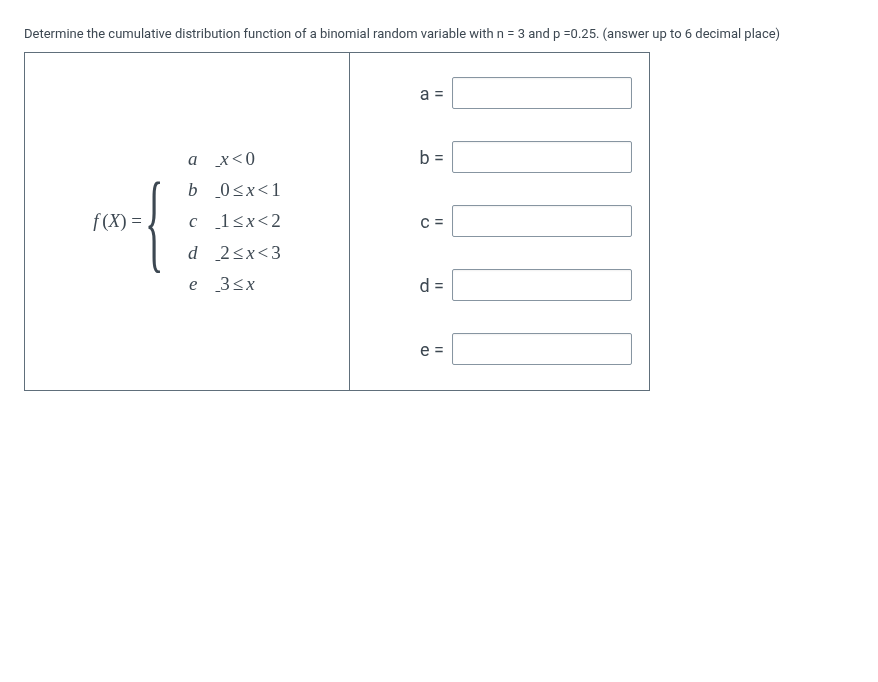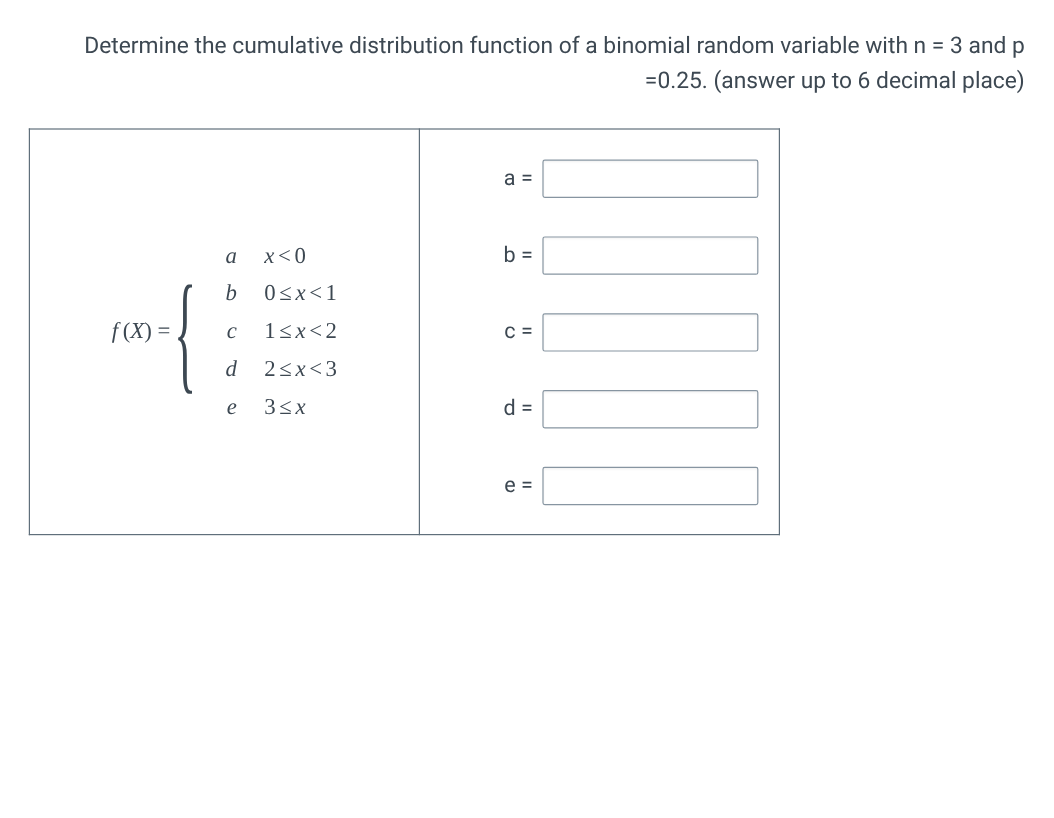--- a/index.html
+++ b/index.html
@@ -8,25 +8,24 @@
       box-sizing: border-box;
     }
     body {
       font-family: -apple-system, BlinkMacSystemFont, "Segoe UI", Roboto, Helvetica, Arial, sans-serif;
       color: #3d4852;
       padding: 24px;
       width: 878px;
       background: white;
     }
     .question-text {
-      font-size: 19px;
+      font-size: 13px;
       line-height: 1.5;
-      margin-bottom: 26px;
+      margin-bottom: 8px;
       color: #3d4852;
-      text-align: right;
     }
     .content-table {
       border: 1px solid #606f7b;
       border-collapse: collapse;
       width: 626px;
     }
     .content-table td {
       border: 1px solid #606f7b;
       vertical-align: middle;
       padding: 0;
@@ -71,20 +70,21 @@
       width: 18px;
     }
     .cases {
       display: inline-block;
       vertical-align: middle;
     }
     .cases-row {
       display: block;
       line-height: 1.65;
       white-space: nowrap;
+      text-decoration: underline;
     }
     .case-letter {
       display: inline-block;
       width: 28px;
       text-align: right;
       font-style: italic;
       margin-right: 18px;
     }
     .case-cond {
       display: inline-block;

